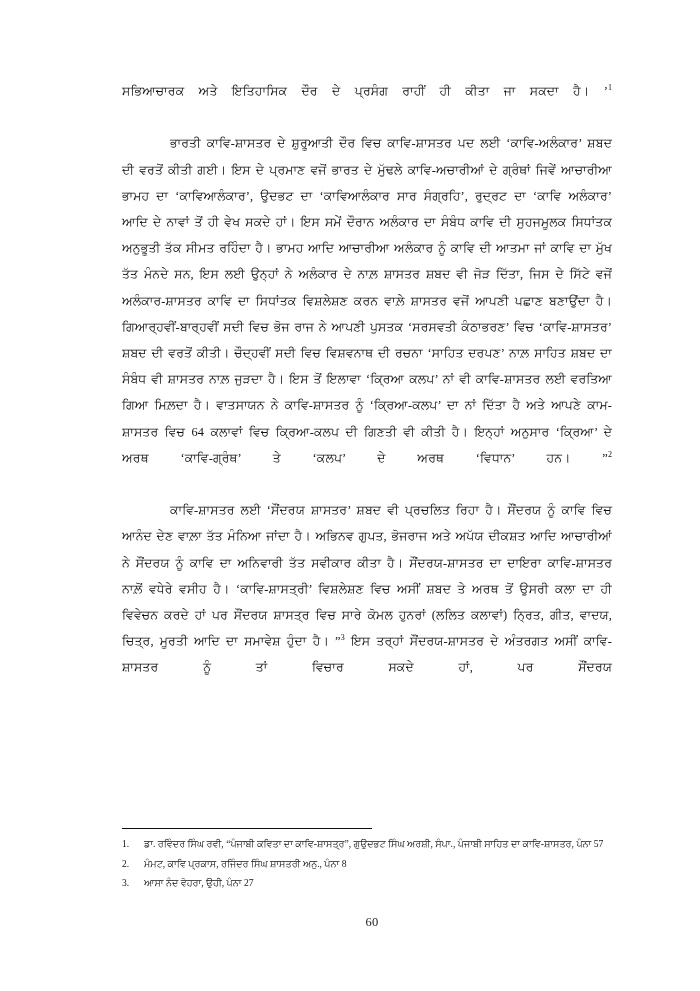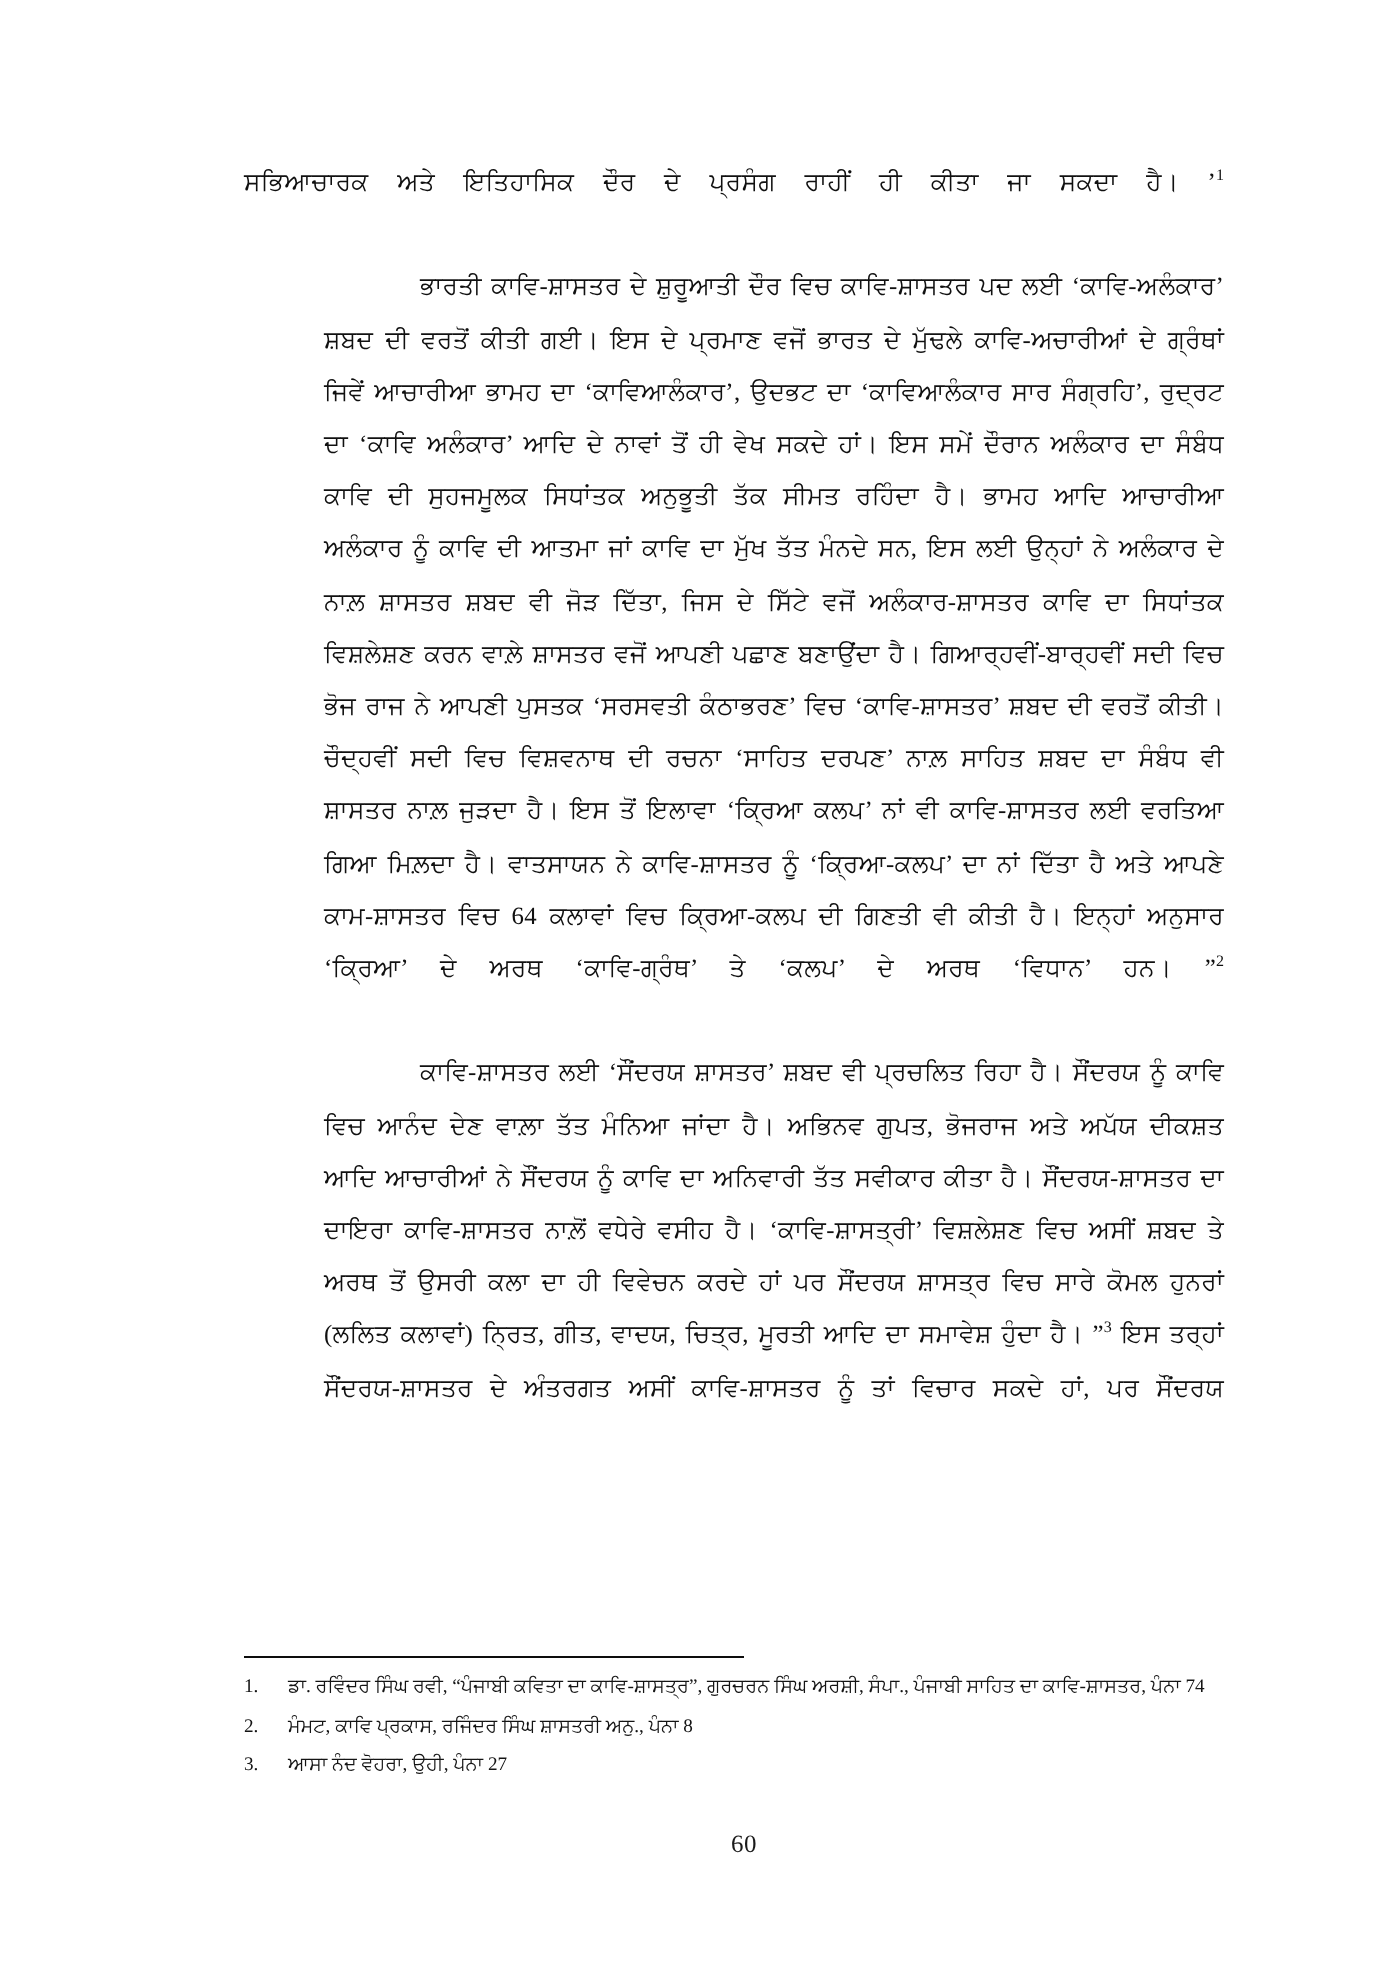--- a/index.html
+++ b/index.html
@@ -38,21 +38,20 @@
     text-justify: inter-word;
     font-size: 12.4px;
     line-height: 26.2px;
     letter-spacing: 0.15px;
     word-spacing: 1.2px;
     color: #101010;
   }
 
   .para + .para {
     margin-top: 0;
-    margin-left: 40px;
   }
 
   .para.indent {
     text-indent: 48px;
   }
 
   
   .para::after {
     content: "";
     display: inline-block;
@@ -136,21 +135,21 @@
     <p class="para indent"><span>ਕਾਵਿ-ਸ਼ਾਸਤਰ ਲਈ ‘ਸੌਂਦਰਯ ਸ਼ਾਸਤਰ’ ਸ਼ਬਦ ਵੀ ਪ੍ਰਚਲਿਤ ਰਿਹਾ ਹੈ। ਸੌਂਦਰਯ ਨੂੰ ਕਾਵਿ ਵਿਚ ਆਨੰਦ ਦੇਣ ਵਾਲ਼ਾ ਤੱਤ ਮੰਨਿਆ ਜਾਂਦਾ ਹੈ। ਅਭਿਨਵ ਗੁਪਤ, ਭੋਜਰਾਜ ਅਤੇ ਅਪੱਯ ਦੀਕਸ਼ਤ ਆਦਿ ਆਚਾਰੀਆਂ ਨੇ ਸੌਂਦਰਯ ਨੂੰ ਕਾਵਿ ਦਾ ਅਨਿਵਾਰੀ ਤੱਤ ਸਵੀਕਾਰ ਕੀਤਾ ਹੈ। ਸੌਂਦਰਯ-ਸ਼ਾਸਤਰ ਦਾ ਦਾਇਰਾ ਕਾਵਿ-ਸ਼ਾਸਤਰ ਨਾਲ਼ੋਂ ਵਧੇਰੇ ਵਸੀਹ ਹੈ। ‘ਕਾਵਿ-ਸ਼ਾਸਤ੍ਰੀ’ ਵਿਸ਼ਲੇਸ਼ਣ ਵਿਚ ਅਸੀਂ ਸ਼ਬਦ ਤੇ ਅਰਥ ਤੋਂ ਉਸਰੀ ਕਲਾ ਦਾ ਹੀ ਵਿਵੇਚਨ ਕਰਦੇ ਹਾਂ ਪਰ ਸੌਂਦਰਯ ਸ਼ਾਸਤ੍ਰ ਵਿਚ ਸਾਰੇ ਕੋਮਲ ਹੁਨਰਾਂ (ਲਲਿਤ ਕਲਾਵਾਂ) ਨ੍ਰਿਤ, ਗੀਤ, ਵਾਦਯ, ਚਿਤ੍ਰ, ਮੂਰਤੀ ਆਦਿ ਦਾ ਸਮਾਵੇਸ਼ ਹੁੰਦਾ ਹੈ। ”</span><sup class="fnref">3</sup><span> ਇਸ ਤਰ੍ਹਾਂ ਸੌਂਦਰਯ-ਸ਼ਾਸਤਰ ਦੇ ਅੰਤਰਗਤ ਅਸੀਂ ਕਾਵਿ-ਸ਼ਾਸਤਰ ਨੂੰ ਤਾਂ ਵਿਚਾਰ ਸਕਦੇ ਹਾਂ, ਪਰ ਸੌਂਦਰਯ</span></p>
 
   </div>
 
   <div class="fn-rule"></div>
 
   <div class="footnotes">
 
     <div class="fn">
       <span class="fn-num">1.</span>
-      <span class="fn-text"><span>ਡਾ. ਰਵਿੰਦਰ ਸਿੰਘ ਰਵੀ, “ਪੰਜਾਬੀ ਕਵਿਤਾ ਦਾ ਕਾਵਿ-ਸ਼ਾਸਤ੍ਰ”, ਗੁਰਚਰਨ ਸਿੰਘ ਅਰਸ਼ੀ, ਸੰਪਾ., </span><b>ਪੰਜਾਬੀ ਸਾਹਿਤ ਦਾ ਕਾਵਿ-ਸ਼ਾਸਤਰ</b><span>, ਪੰਨਾ 74</span></span>
+      <span class="fn-text"><span>ਡਾ. ਰਵਿੰਦਰ ਸਿੰਘ ਰਵੀ, “ਪੰਜਾਬੀ ਕਵਿਤਾ ਦਾ ਕਾਵਿ-ਸ਼ਾਸਤ੍ਰ”, ਗੁਉਦਭਟ ਸਿੰਘ ਅਰਸ਼ੀ, ਸੰਪਾ., </span><b>ਪੰਜਾਬੀ ਸਾਹਿਤ ਦਾ ਕਾਵਿ-ਸ਼ਾਸਤਰ</b><span>, ਪੰਨਾ 57</span></span>
     </div>
 
     <div class="fn">
       <span class="fn-num">2.</span>
       <span class="fn-text"><span>ਮੰਮਟ, </span><b>ਕਾਵਿ ਪ੍ਰਕਾਸ</b><span>, ਰਜਿੰਦਰ ਸਿੰਘ ਸ਼ਾਸਤਰੀ ਅਨੁ., ਪੰਨਾ 8</span></span>
     </div>
 
     <div class="fn">
       <span class="fn-num">3.</span>
       <span class="fn-text"><span>ਆਸਾ ਨੰਦ ਵੋਹਰਾ, ਉਹੀ, ਪੰਨਾ 27</span></span>

